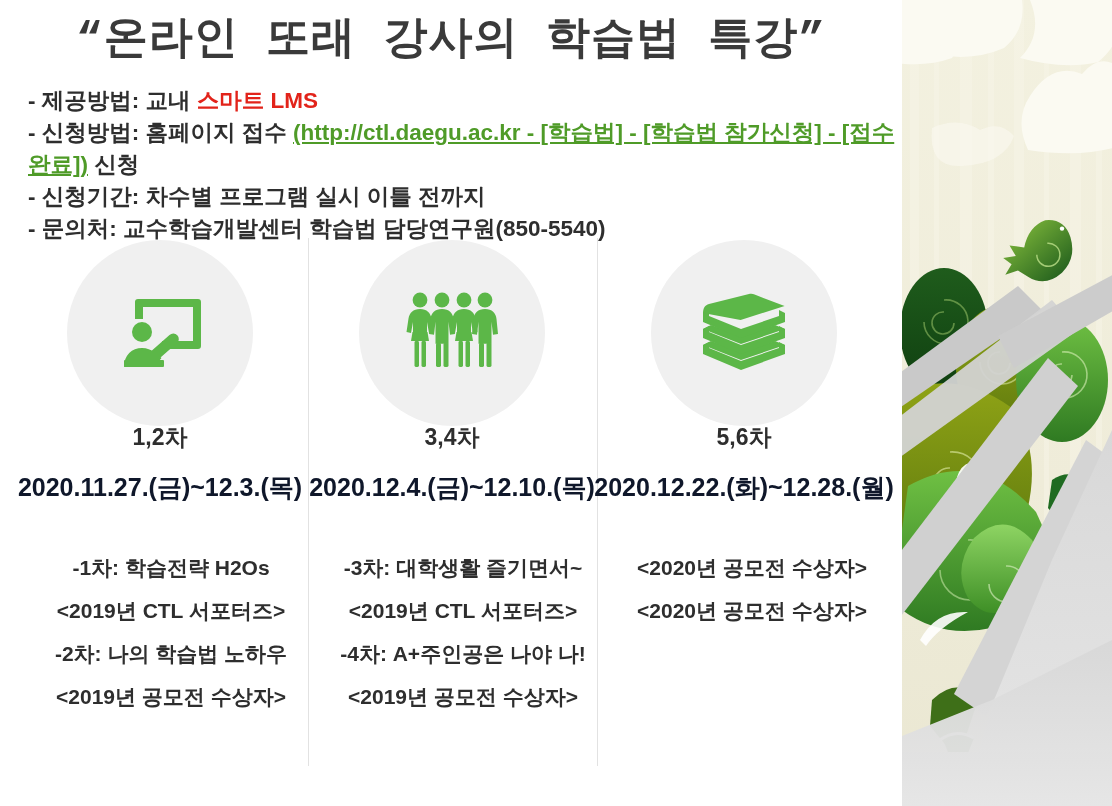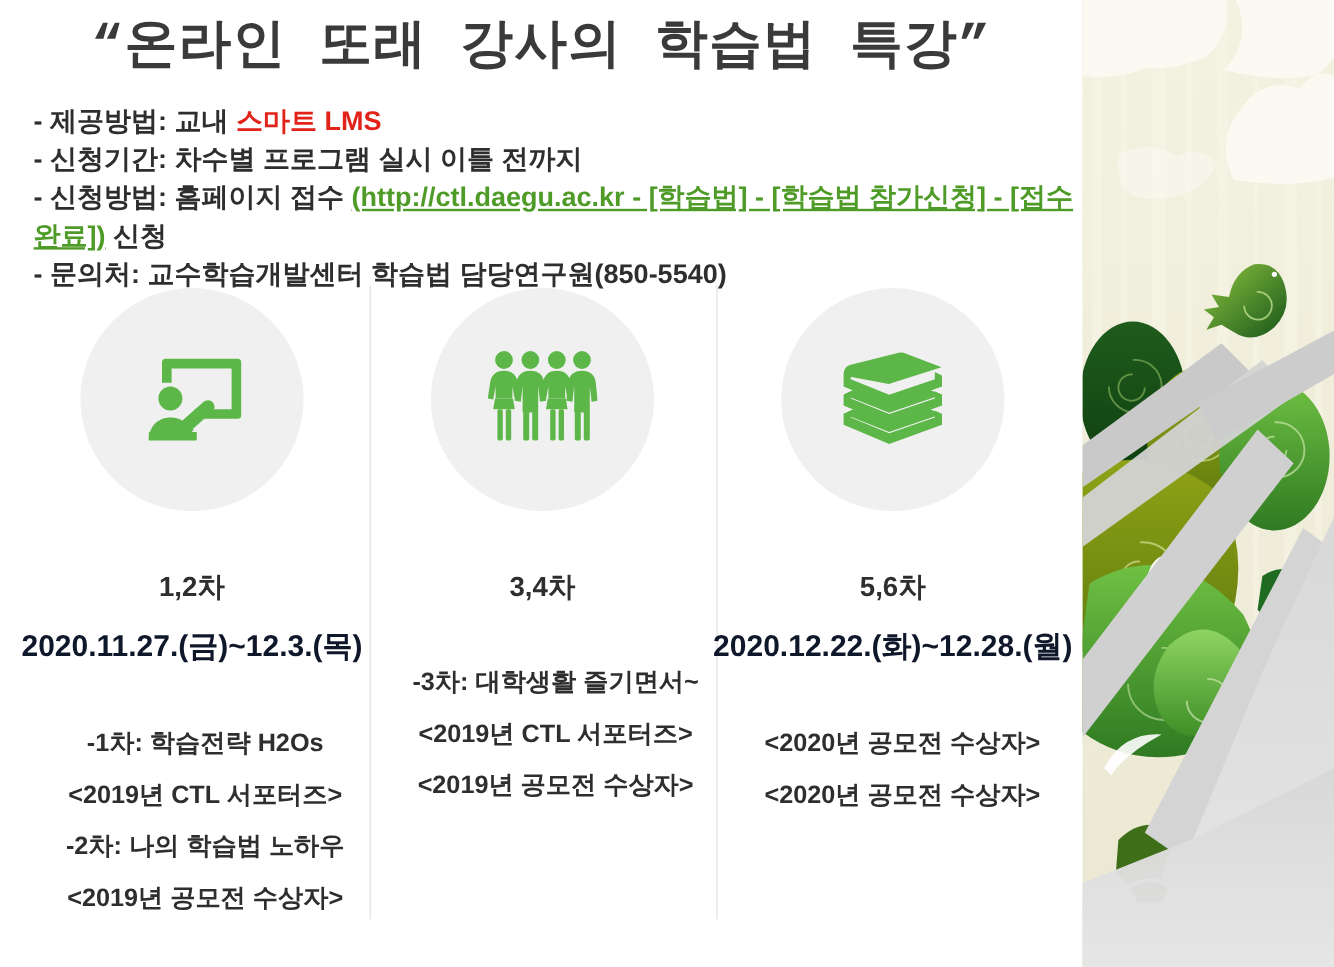--- a/index.html
+++ b/index.html
@@ -93,21 +93,20 @@
     background: #f0f0f0;
     display: flex;
     align-items: center;
     justify-content: center;
     margin-top: 2px;
   }
   .icon-circle svg { display: block; }
 
   
   .col-phase {
-    margin-top: 52px;
     font-size: 23px;
     font-weight: bold;
     color: #2e2e2e;
     text-align: center;
     line-height: 1;
   }
   .col-dates {
     margin-top: 26px;
     font-size: 25px;
     font-weight: bold;
@@ -147,23 +146,23 @@
 <div id="poster">
 
   <div id="content-area">
 
     <div id="poster-title">“온라인 또래 강사의 학습법 특강”</div>
 
     <div id="info-block">
 
       <div class="info-line"><span>- 제공방법: 교내 </span><span class="hl-red">스마트 LMS</span></div>
 
+      <div class="info-line wrap"><span>- 신청방법: 홈페이지 접수 </span><span class="hl-green">(http://ctl.daegu.ac.kr - [학습법] - [학습법 참가신청] - [접수완료])</span><span> 신청</span></div>
+
       <div class="info-line">- 신청기간: 차수별 프로그램 실시 이틀 전까지</div>
-
-      <div class="info-line wrap"><span>- 신청방법: 홈페이지 접수 </span><span class="hl-green">(http://ctl.daegu.ac.kr - [학습법] - [학습법 참가신청] - [접수완료])</span><span> 신청</span></div>
 
       <div class="info-line">- 문의처: 교수학습개발센터 학습법 담당연구원(850-5540)</div>
     </div>
 
     <div class="col-divider" id="divider-1"></div>
     <div class="col-divider" id="divider-2"></div>
 
     <div id="columns">
 
       <div class="column col-1">
@@ -219,23 +218,25 @@
 
                 <circle cx="79" cy="9" r="7.4"></circle>
                 <path d="M79 18 c-7 0-11 4-11.5 10 l-1.5 15 l5 .8 l1.5-13 v22 h13 v-22 l1.5 13 l5-.8 l-1.5-15 c-.5-6-4.5-10-11.5-10z"></path>
                 <rect x="73" y="52" width="5" height="24" rx="1.4"></rect>
                 <rect x="80.5" y="52" width="5" height="24" rx="1.4"></rect>
               </g>
             </svg>
           </span>
         </div>
         <div class="col-phase">3,4차</div>
+        <div class="col-dates">2020.12.4.(금)~12.10.(목)</div>
         <div class="session-list">
           <div class="session-line">-3차: 대학생활 즐기면서~</div>
           <div class="session-line">&lt;2019년 CTL 서포터즈&gt;</div>
+          <div class="session-line">-4차: A+주인공은 나야 나!</div>
           <div class="session-line">&lt;2019년 공모전 수상자&gt;</div>
         </div>
       </div>
 
       <div class="column col-3">
         <div class="icon-circle">
           <span>
             <svg width="94" height="88" viewBox="0 0 94 88">
               <g fill="#5cb748">
 

